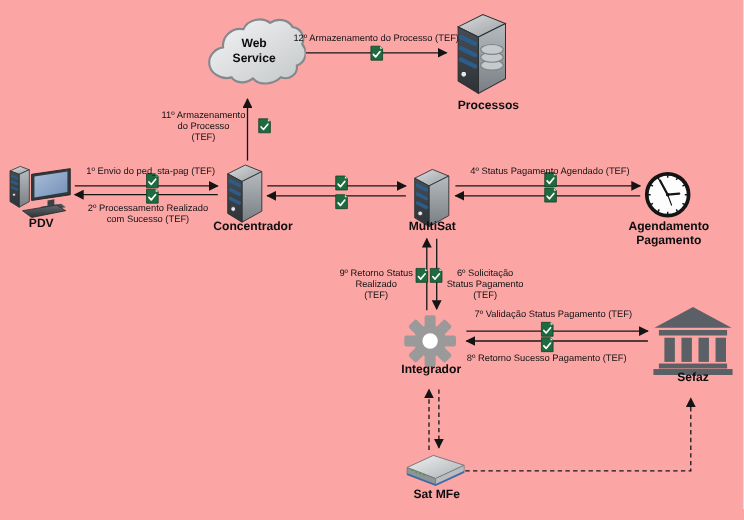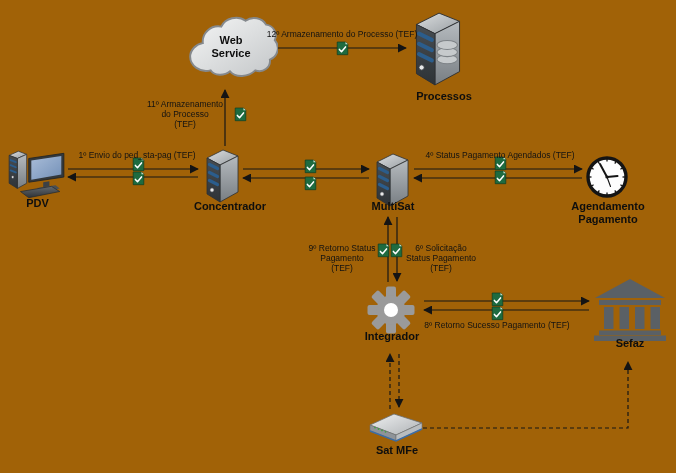--- a/index.html
+++ b/index.html
@@ -1,16 +1,16 @@
 <!DOCTYPE html>
 <html style="--doc-green: #1e6b40; --server-stripe-blue: #2b5d8c; --screen-blue: #7f9dc4; --node-gray: #9a9a9a; --bank-gray: #5a6065; --line-black: #161616;"><head>
 <meta charset="utf-8">
 <style>
   html,body{margin:0;padding:0;background:#fff;}
-  .canvas{position:relative;width:676px;height:473px;background:#a16207;overflow:hidden;
+  .canvas{position:relative;width:676px;height:473px;background:#fca5a5;overflow:hidden;
           font-family:"Liberation Sans",sans-serif;}
   .wires{position:absolute;left:0;top:0;width:676px;height:473px;}
   .wire{stroke:var(--line-black,#161616);stroke-width:1.2;fill:none;}
   .wire.dashed{stroke-dasharray:4 3;}
   .flabel{position:absolute;font-size:8.5px;font-weight:normal;color:#121212;
           text-align:center;line-height:1.18;white-space:pre-line;}
   .nlabel{position:absolute;font-size:11px;font-weight:bold;color:#0e0e0e;
           text-align:center;line-height:1.15;white-space:pre-line;}
   .icon{position:absolute;}
   .doc{position:absolute;width:13px;height:15px;}
@@ -257,26 +257,29 @@
     <g fill="#43a047">
       <circle cx="8" cy="17.6" r="0.9"></circle>
         <circle cx="11.5" cy="19" r="0.9"></circle>
       <circle cx="15" cy="20.4" r="0.9"></circle>
         <circle cx="18.5" cy="21.8" r="0.9"></circle>
     </g>
   </svg>
   <div class="nlabel" style="left:372px;top:444px;width:50px">Sat MFe</div>
 
   <div class="flabel" style="left:62px;top:150px;width:150px">1º Envio do ped_sta-pag (TEF)</div>
-  <div class="flabel" style="left:415px;top:150px;width:170px">4º Status Pagamento Agendados (TEF)</div>
+  <div class="flabel" style="left:52px;top:184px;width:165px">2º Processamento Realizado
+com Sucesso (TEF)</div>
+  <div class="flabel" style="left:415px;top:150px;width:170px">4º Status Pagamento Agendado (TEF)</div>
   <div class="flabel" style="left:138px;top:99px;width:94px">11º Armazenamento
 do Processo
 (TEF)</div>
   <div class="flabel" style="left:256px;top:29px;width:172px">12º Armazenamento do Processo (TEF)</div>
   <div class="flabel" style="left:303px;top:243px;width:78px">9º Retorno Status
-Pagamento
+Realizado
 (TEF)</div>
   <div class="flabel" style="left:400px;top:243px;width:82px">6º Solicitação
 Status Pagamento
 (TEF)</div>
+  <div class="flabel" style="left:423px;top:280px;width:160px">7º Validação Status Pagamento (TEF)</div>
   <div class="flabel" style="left:420px;top:320px;width:154px">8º Retorno Sucesso Pagamento (TEF)</div>
 
 </div>
 
 </body></html>

